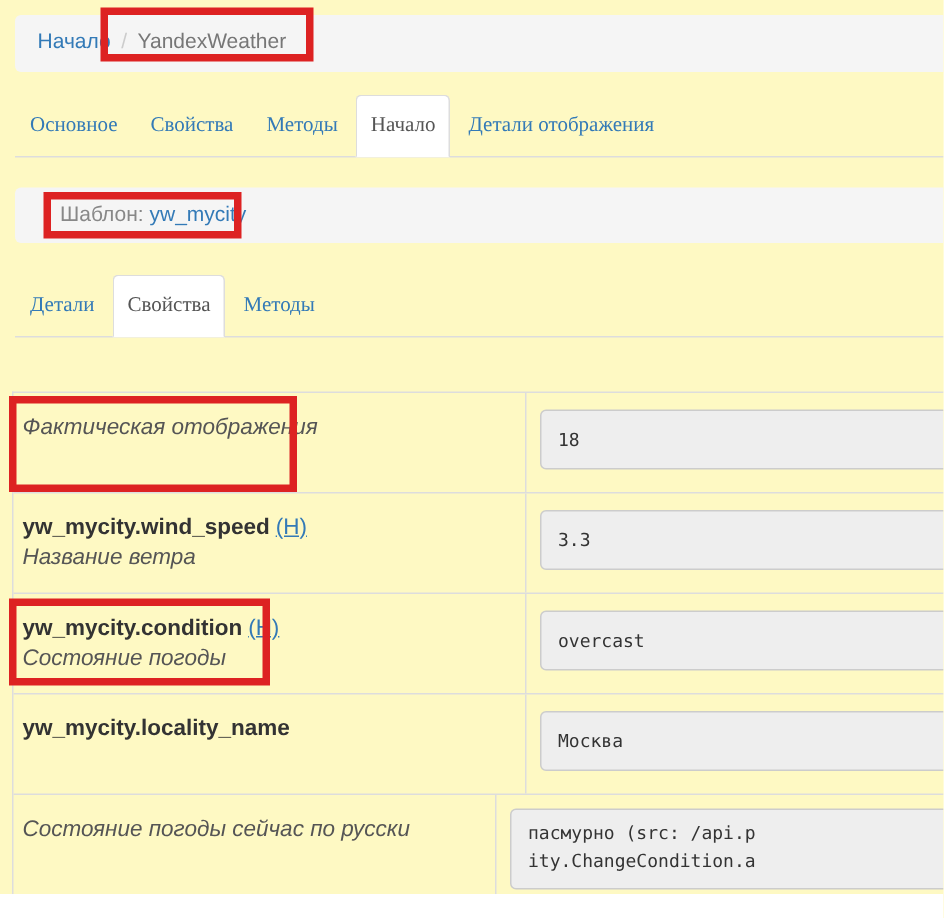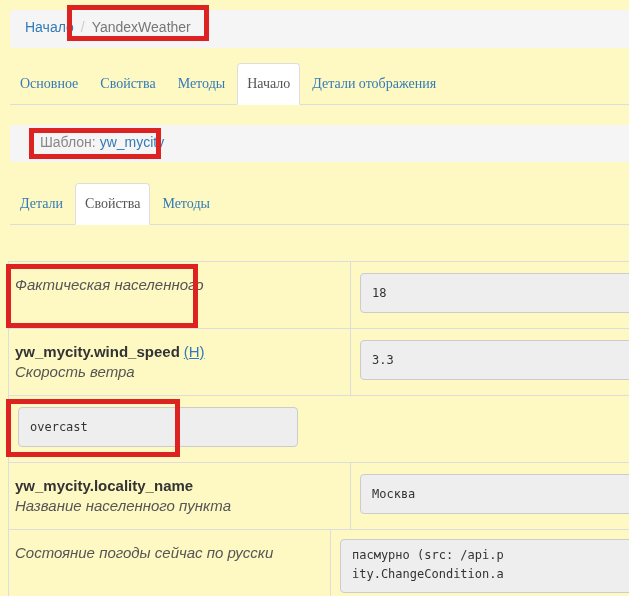--- a/index.html
+++ b/index.html
@@ -98,47 +98,50 @@
       </li>
     <li>
         <a href="#">Методы</a>
       </li>
   </ul>
 
   <div class="prop-table">
 
     <div class="prop-row">
       <div class="cell-label">
-        <div class="prop-desc">Фактическая населенного</div>
+        <div class="prop-desc">Фактическая отображения</div>
       </div>
       <div class="cell-value">
         <input type="text" value="18" style="">
       </div>
     </div>
 
     <div class="prop-row">
       <div class="cell-label">
         <div class="prop-name"><span>yw_mycity.wind_speed</span><a href="#" class="hist">(Н)</a></div>
-        <div class="prop-desc">Скорость ветра</div>
+        <div class="prop-desc">Название ветра</div>
       </div>
       <div class="cell-value">
         <input type="text" value="3.3" style="">
       </div>
     </div>
 
     <div class="prop-row">
+      <div class="cell-label">
+        <div class="prop-name"><span>yw_mycity.condition</span><a href="#" class="hist">(Н)</a></div>
+        <div class="prop-desc">Состояние погоды</div>
+      </div>
       <div class="cell-value">
         <input type="text" value="overcast" style="">
       </div>
     </div>
 
     <div class="prop-row">
       <div class="cell-label">
         <div class="prop-name">yw_mycity.locality_name</div>
-        <div class="prop-desc">Название населенного пункта</div>
       </div>
       <div class="cell-value">
         <input type="text" value="Москва" style="">
       </div>
     </div>
 
     <div class="prop-row tall">
       <div class="cell-label">
         <div class="prop-desc">Состояние погоды сейчас по русски</div>
       </div>

